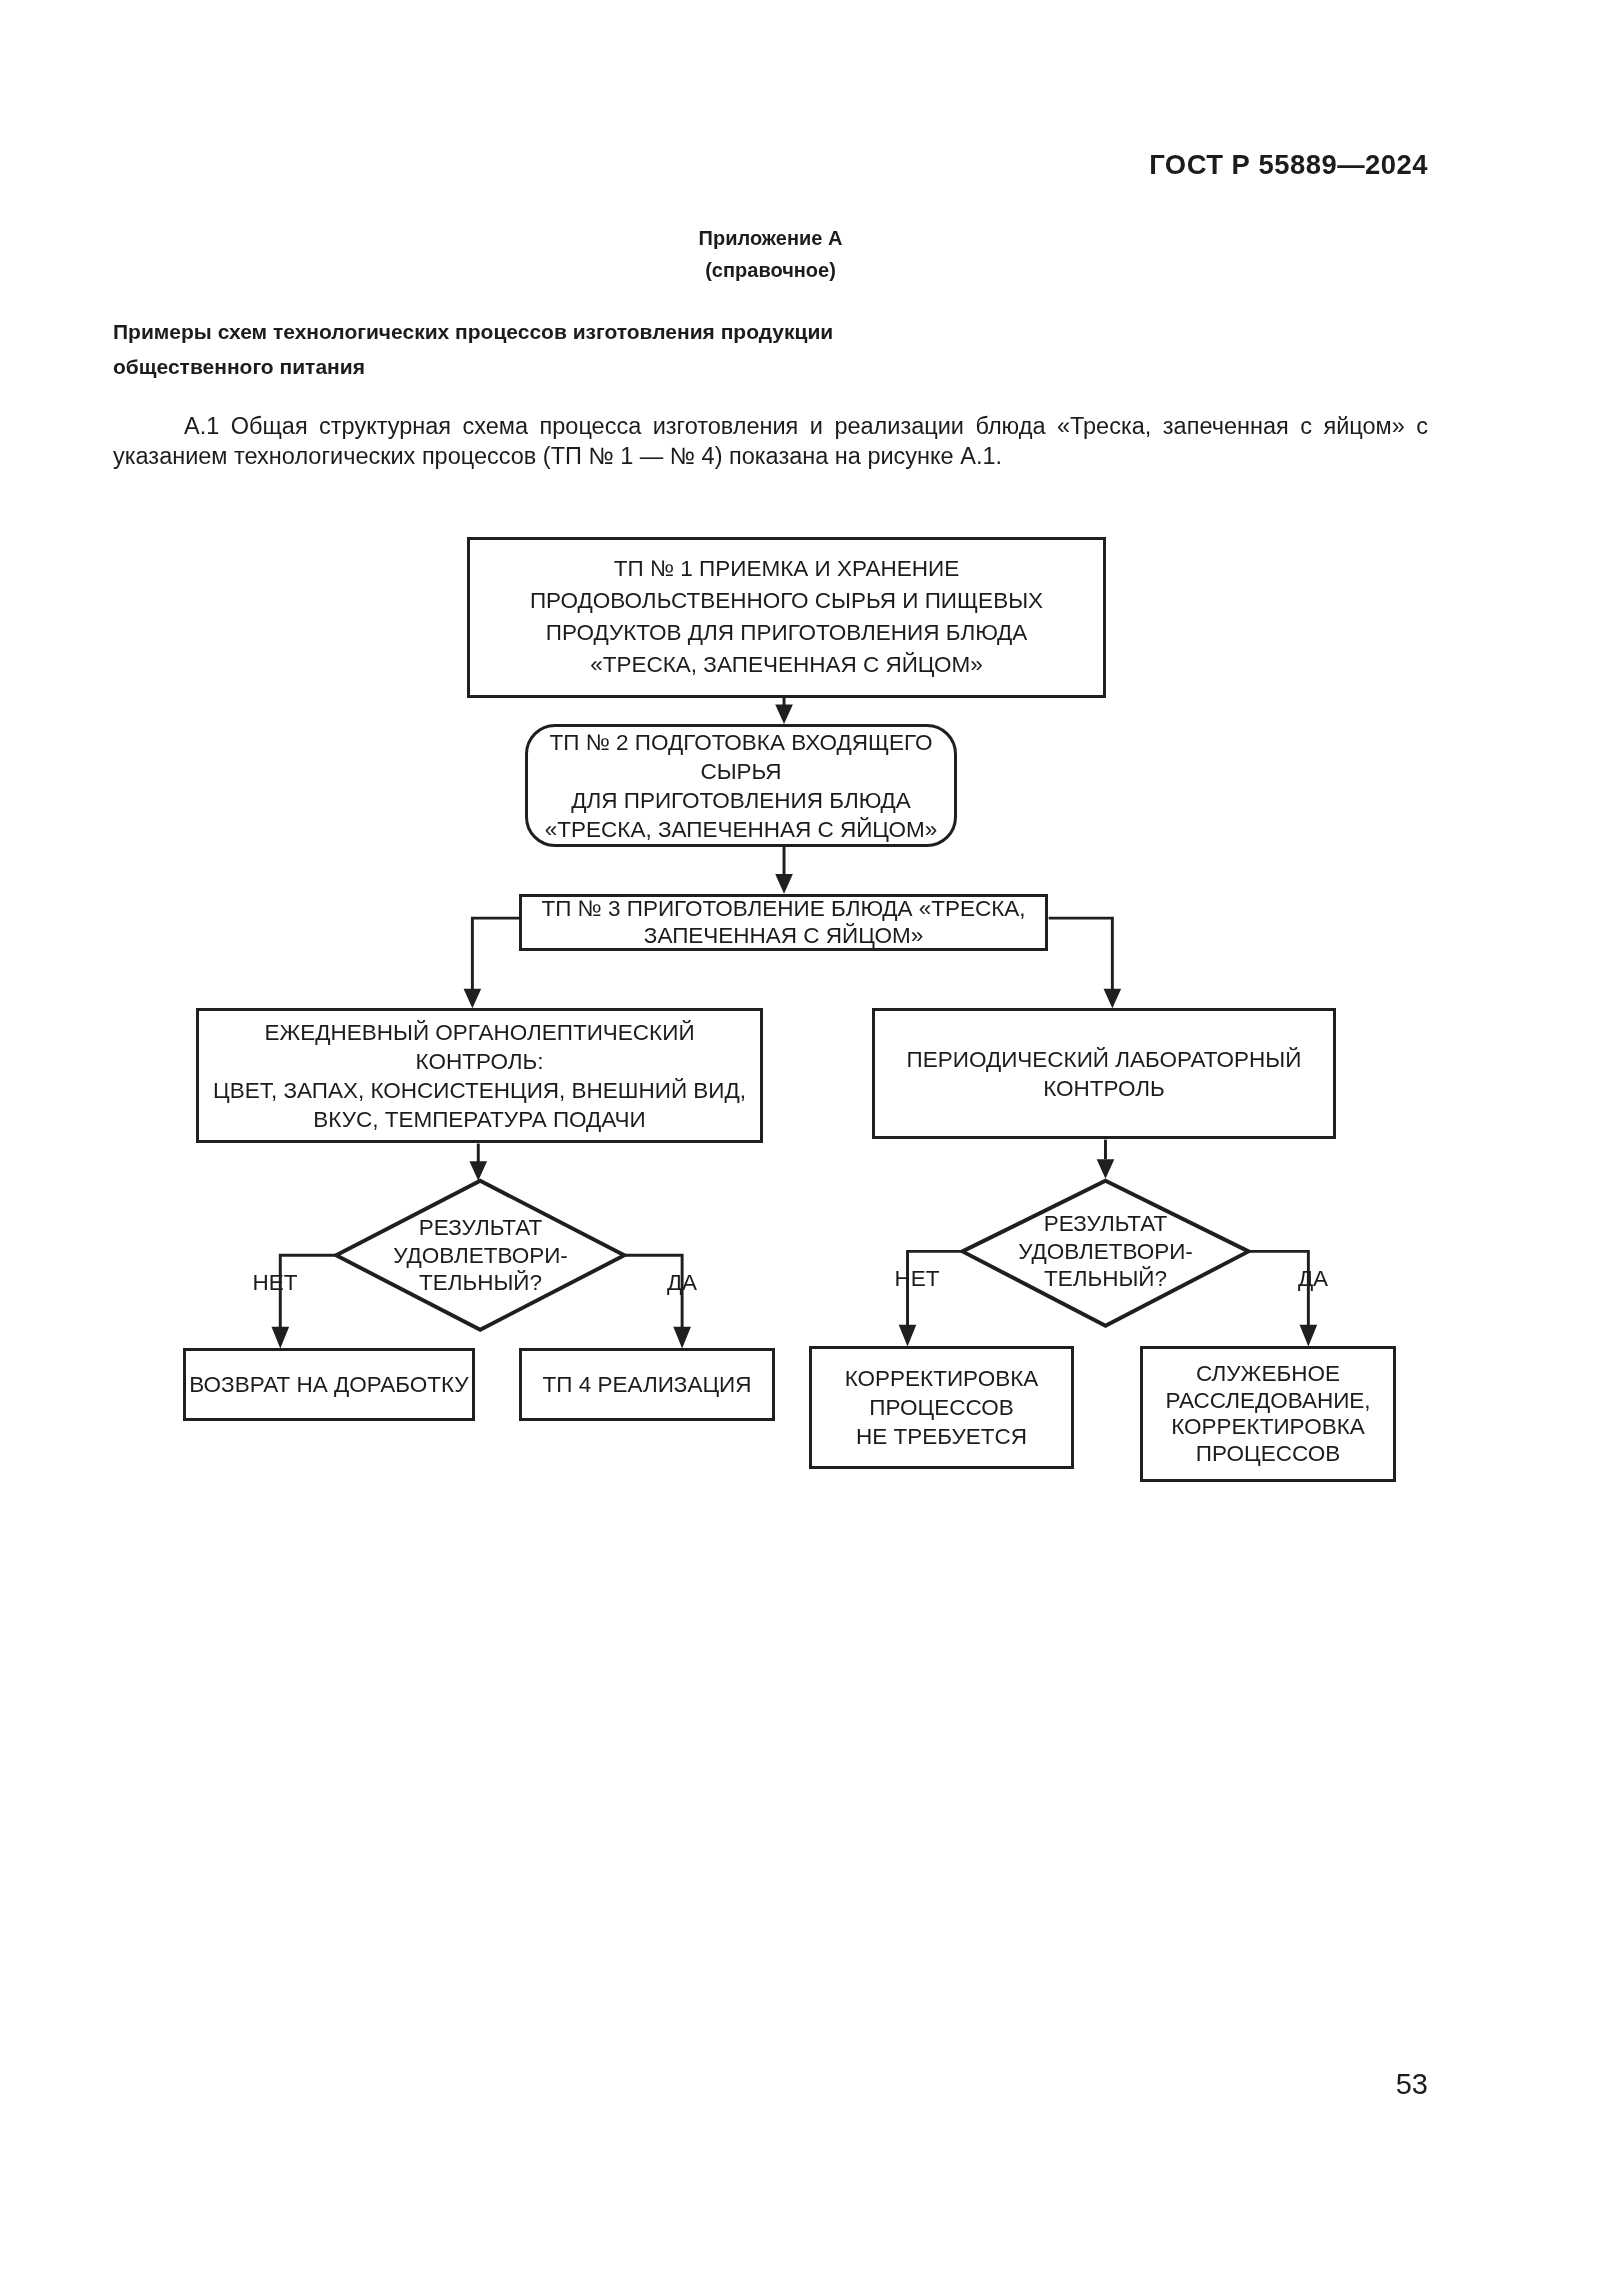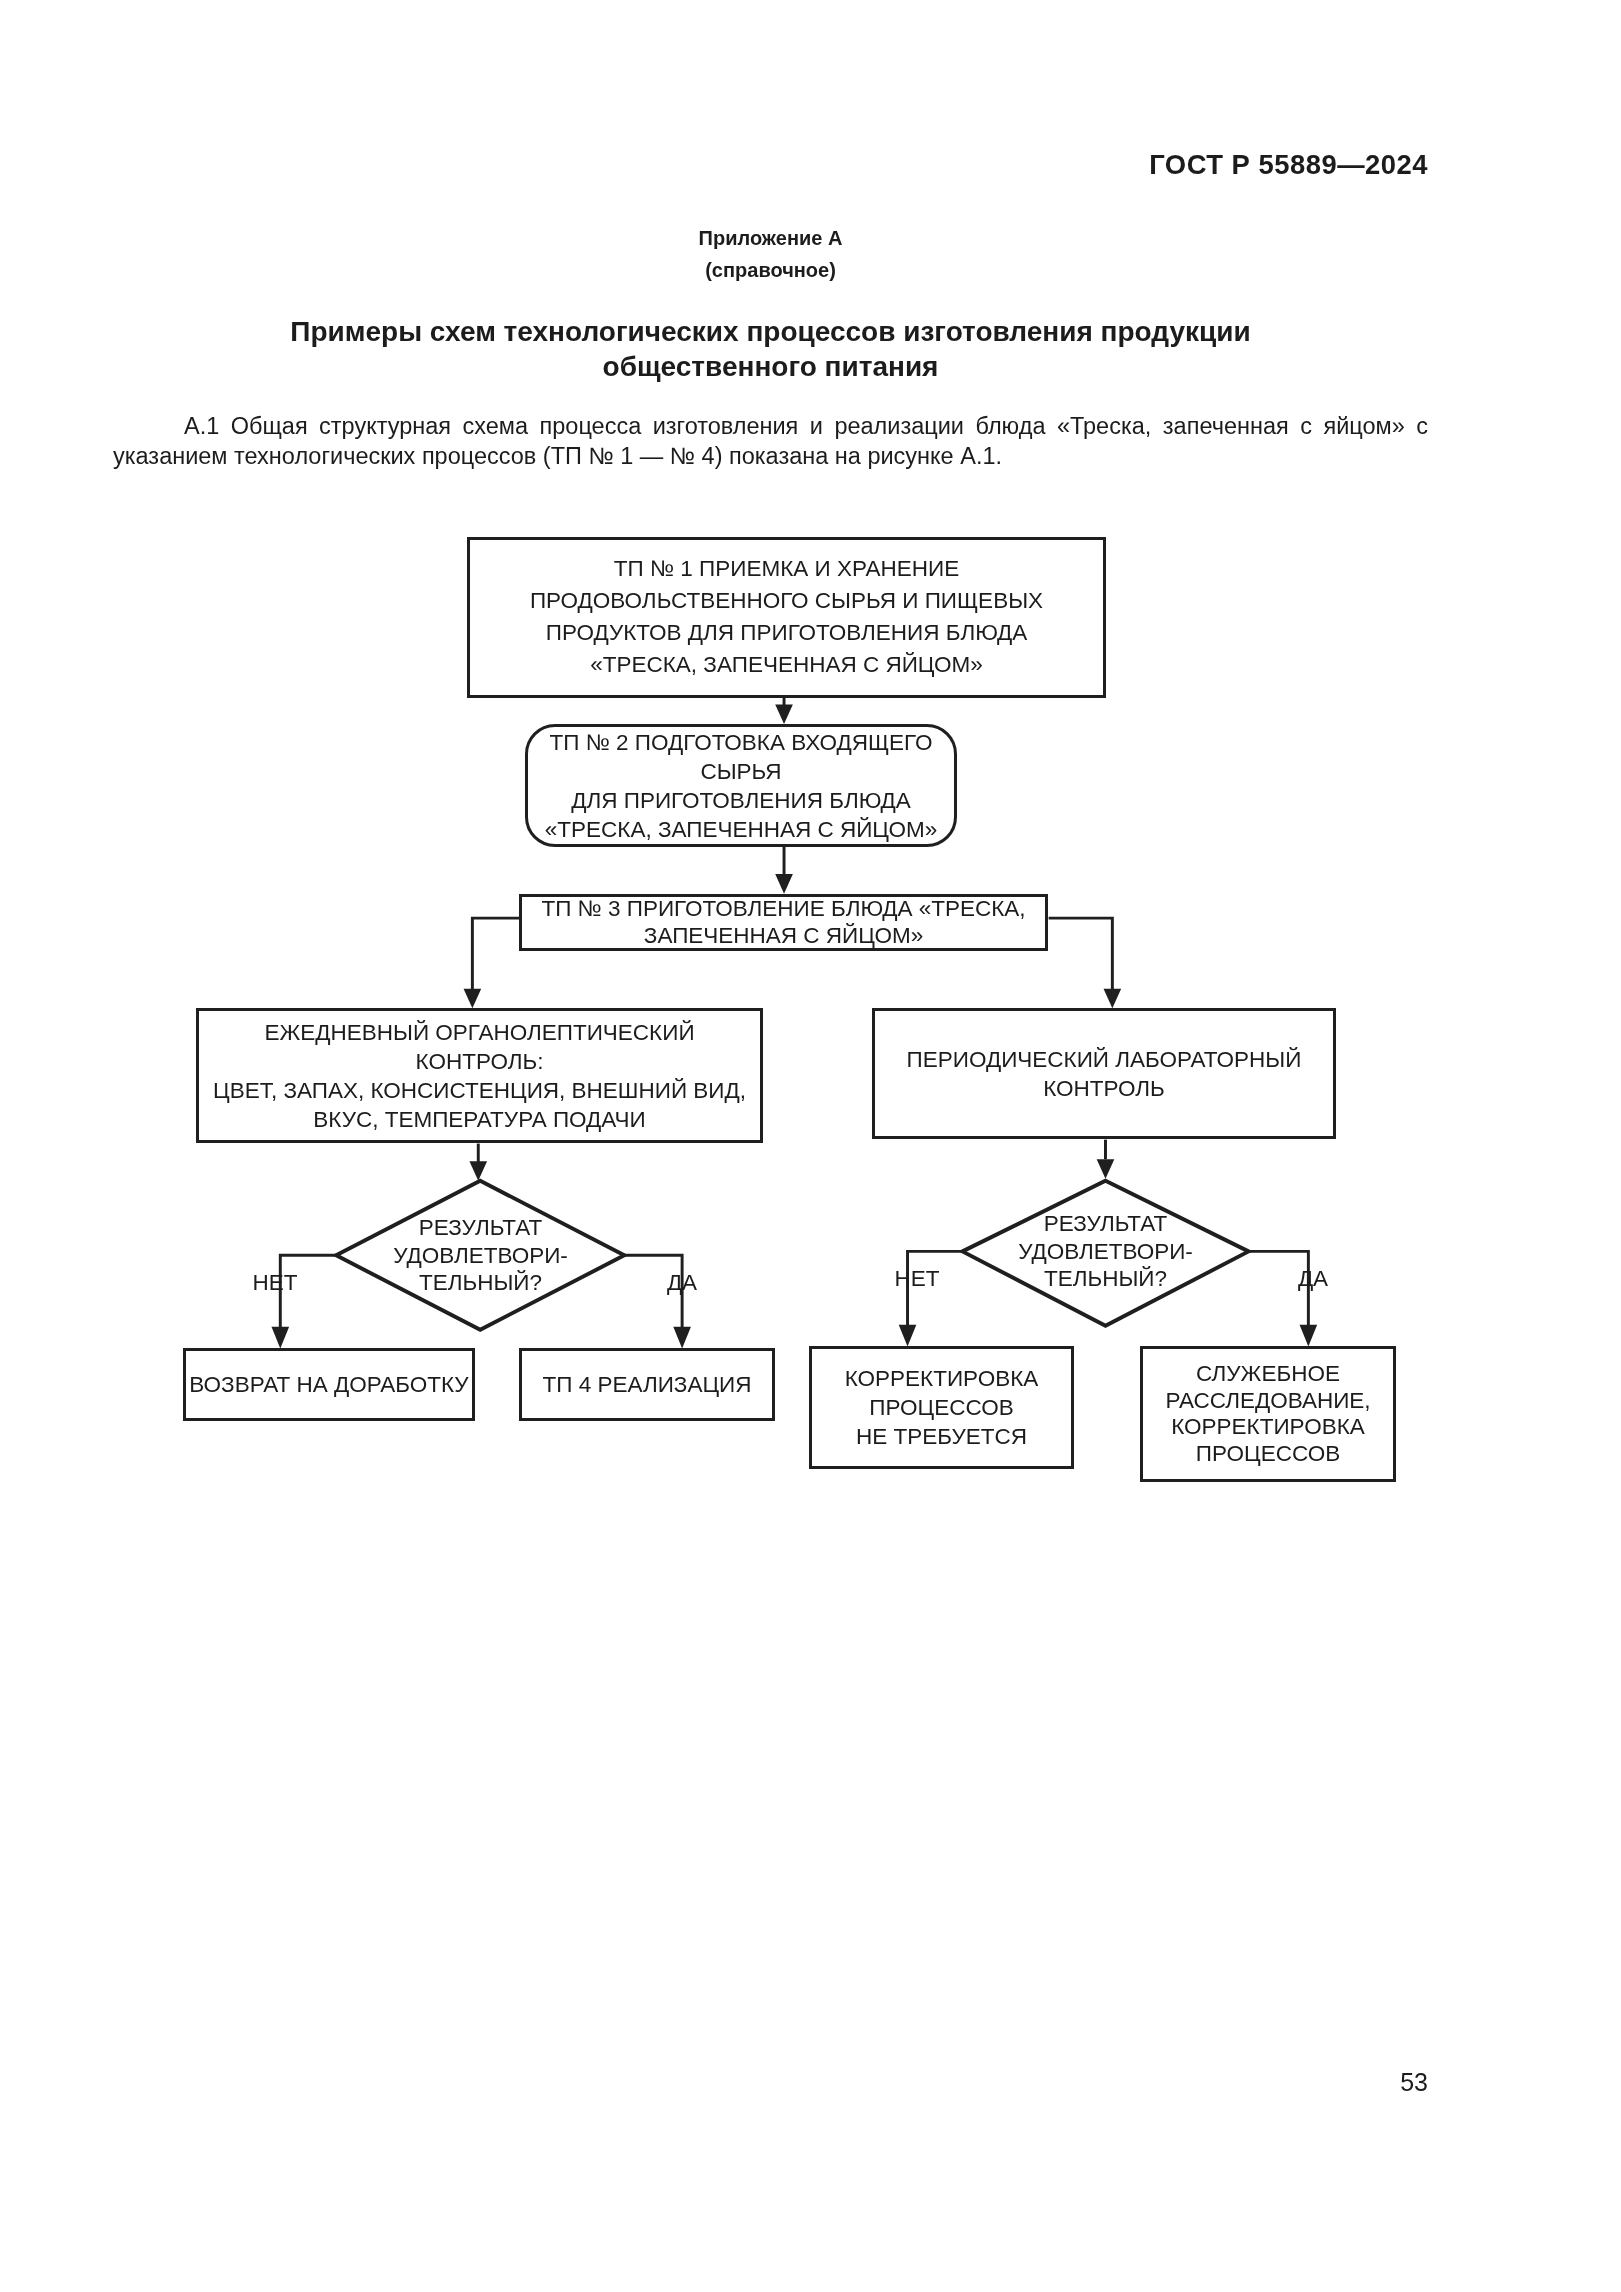--- a/index.html
+++ b/index.html
@@ -16,21 +16,21 @@
   .gost-header{
     position:absolute;top:149px;right:193px;
     font-size:27.4px;font-weight:bold;letter-spacing:0.5px;margin-left:41px;
   }
   .appendix-head{
     position:absolute;top:222px;left:113px;width:1315px;
     text-align:center;font-size:20px;font-weight:bold;line-height:32px;
   }
   .doc-title{
     position:absolute;top:314px;left:113px;width:1315px;
-    text-align:center;font-size:28px;font-weight:bold;line-height:35px;
+    text-align:left;font-size:21px;font-weight:bold;line-height:35px;
   }
   .body-paragraph{
     position:absolute;top:411px;left:113px;width:1315px;
     font-size:23.5px;line-height:30px;text-align:justify;text-indent:71px;
   }
   .flowchart{position:absolute;top:529px;left:0;width:1621px;height:990px;}
   .flowchart svg{position:absolute;top:0;left:0;}
   .node{
     position:absolute;
     border:3.9px solid #1f1f1f;background:#ffffff;
@@ -47,21 +47,21 @@
   .branch-label{
     position:absolute;width:84px;text-align:center;
     font-size:22.5px;line-height:25.5px;
   }
   .figure-caption{
     position:absolute;top:1529px;left:113px;width:1315px;
     text-align:center;font-size:23.5px;line-height:33px;
   }
   .page-number{
     position:absolute;top:2068px;right:193px;
-    font-size:25px;
+    font-size:29px;
   }
 </style>
 </head>
 <body>
 
 <div class="page">
 
   <div class="gost-header">ГОСТ Р 55889—2024</div>
 
   <div class="appendix-head">

